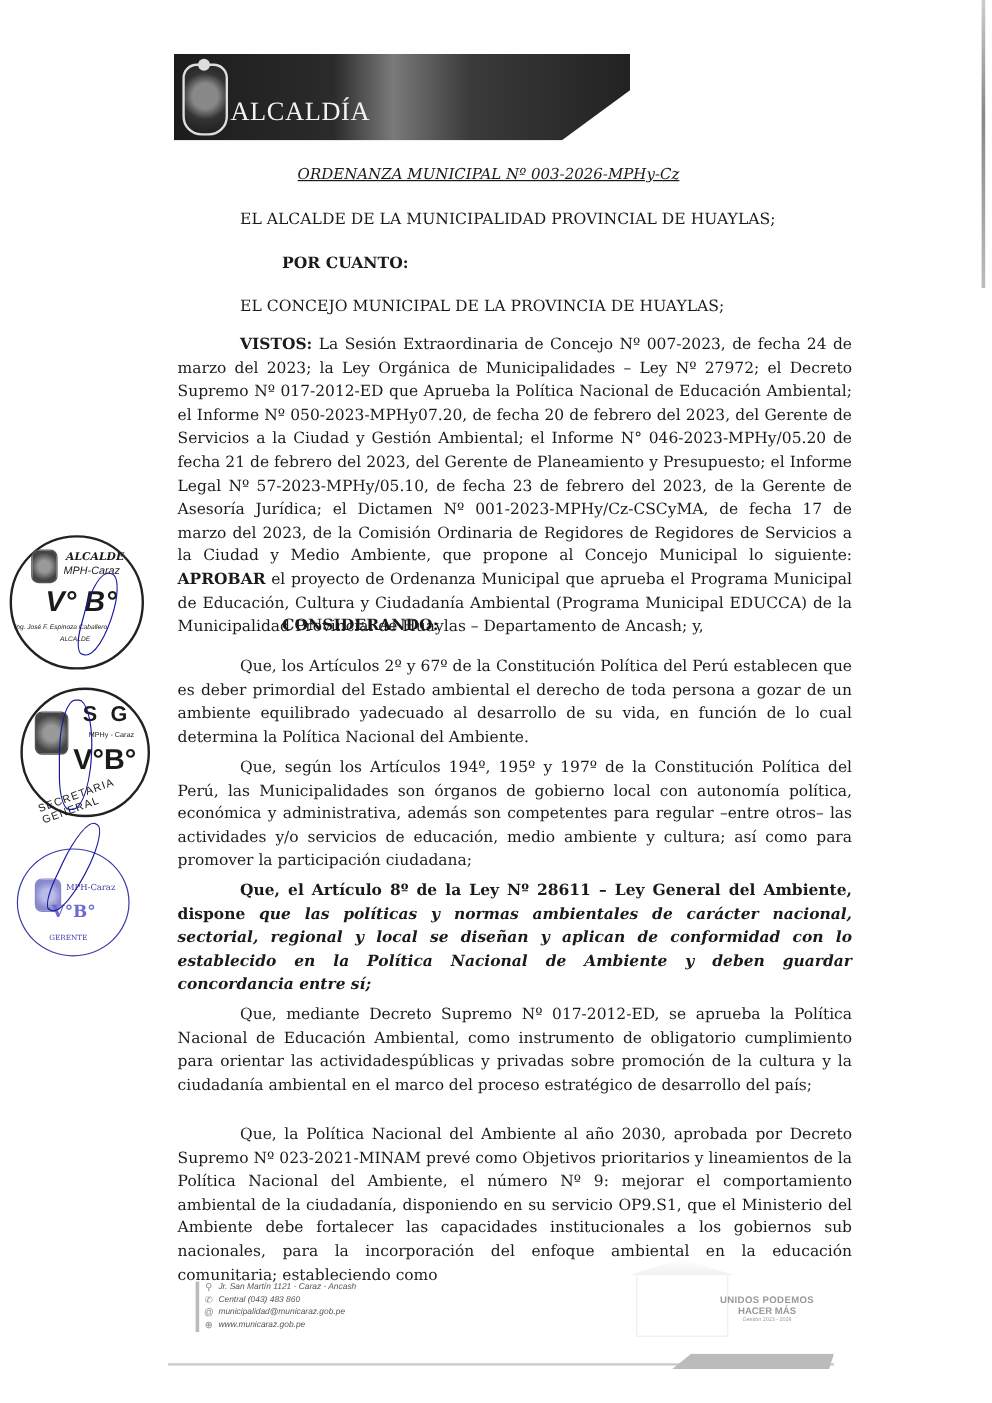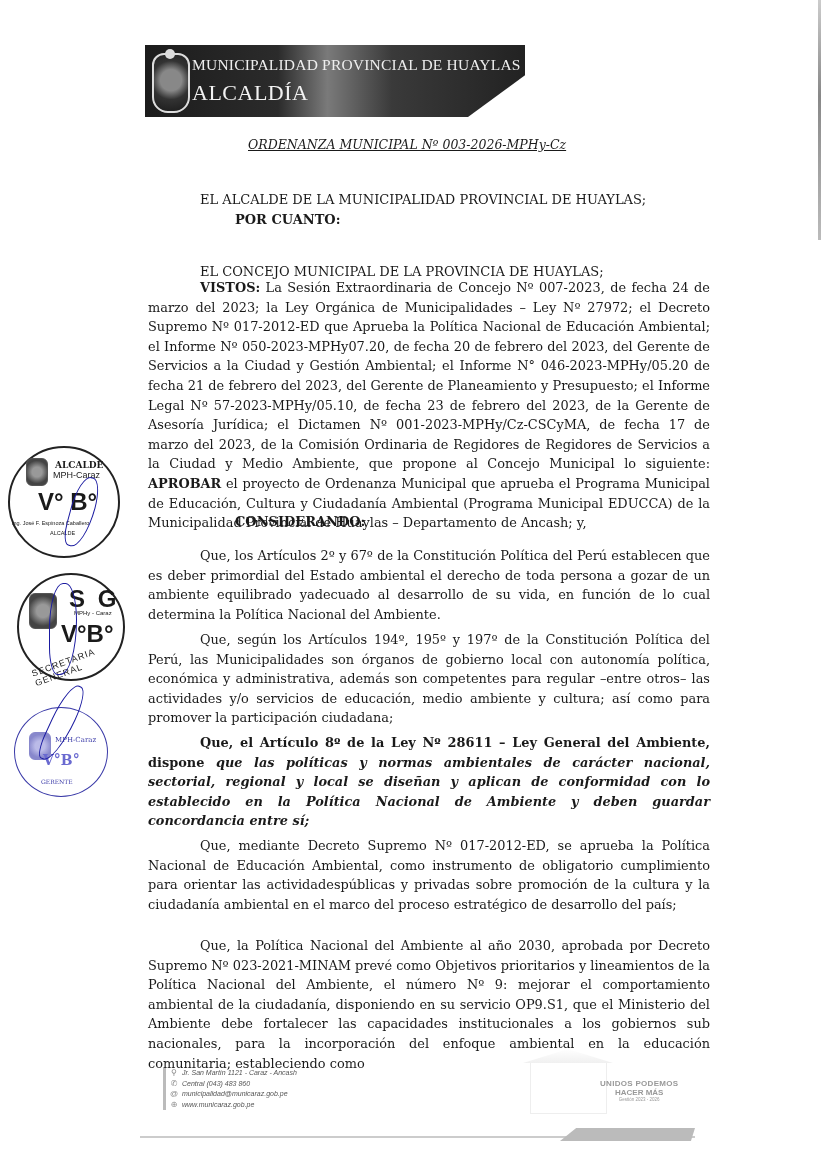--- a/index.html
+++ b/index.html
@@ -8,39 +8,39 @@
 
   
   .banner { position: absolute; left: 145px; top: 45px; width: 380px; height: 72px; background: linear-gradient(90deg, #1c1c1c 0%, #2b2b2b 35%, #7a7a7a 48%, #3a3a3a 65%, #222 100%); clip-path: polygon(0 0, 100% 0, 100% 42%, 85% 100%, 0 100%); }
   .banner .crest { position: absolute; left: 7px; top: 8px; width: 34px; height: 56px; border: 2px solid #ddd; border-radius: 12px 12px 16px 16px; background: radial-gradient(circle at 50% 45%, #888 0 30%, #333 55%, #1a1a1a); }
   .banner .crest::after { content: ""; position: absolute; left: 11px; top: -6px; width: 10px; height: 10px; border-radius: 50%; background: #ddd; }
   .banner .title { position: absolute; left: 47px; top: 11px; color: #eee; font-family: "Liberation Serif", serif; font-size: 15.5px; letter-spacing: 0.2px; white-space: nowrap; }
   .banner .subtitle { position: absolute; left: 47px; top: 35px; color: #f2f2f2; font-family: "Liberation Serif", serif; font-size: 22px; letter-spacing: 0.5px; }
 
   
   .doc-title { position: absolute; left: 248px; top: 137px; font-family: "DejaVu Serif", serif; font-style: italic; font-size: 12.5px; text-decoration: underline; letter-spacing: 0; }
-  .line { position: absolute; left: 200px; font-size: 13px; white-space: nowrap; margin-top: 16px; }
+  .line { position: absolute; left: 200px; font-size: 13px; white-space: nowrap; }
   .body-para { position: absolute; left: 148px; width: 562px; font-size: 12.9px; line-height: 19.6px; text-align: justify; text-indent: 52px; }
   .body-para.vistos { left: 148px; text-indent: 52px; }
   .italic { font-style: italic; }
   b { font-weight: bold; }
   .heading { position: absolute; left: 200px; font-size: 13px; font-weight: bold; margin-left: 35px; }
 
   
   .stamp { position: absolute; border-radius: 50%; border: 2px solid #222; background: rgba(255,255,255,0.6); }
-  .stamp-alcalde { left: 8px; top: 446px; width: 108px; height: 108px; }
+  .stamp-alcalde { left: 8px; top: 446px; width: 108px; height: 108px; font-style: italic; }
   .stamp-alcalde .t1 { position: absolute; left: 45px; top: 12px; font-size: 9px; font-weight: bold; font-family: "DejaVu Serif", serif; }
   .stamp-alcalde .t2 { position: absolute; left: 43px; top: 22px; font-size: 9px; font-family: "Liberation Sans", sans-serif; }
   .stamp-alcalde .vb { position: absolute; left: 28px; top: 40px; font-size: 24px; font-weight: bold; font-family: "Liberation Sans", sans-serif; }
   .stamp-alcalde .t3 { position: absolute; left: 2px; top: 72px; font-size: 5.5px; font-family: "Liberation Sans", sans-serif; white-space: nowrap; }
   .stamp-alcalde .t4 { position: absolute; left: 40px; top: 82px; font-size: 5.5px; font-family: "Liberation Sans", sans-serif; }
   .crest-mini { position: absolute; width: 20px; height: 26px; border: 1px solid #555; border-radius: 6px; background: radial-gradient(circle, #999 0 30%, #444 70%); }
 
   .stamp-sg { left: 17px; top: 573px; width: 104px; height: 104px; }
-  .stamp-sg .sg { position: absolute; left: 50px; top: 10px; font-size: 24px; font-weight: bold; font-family: "Liberation Sans", sans-serif; letter-spacing: 3px; text-align: right; }
+  .stamp-sg .sg { position: absolute; left: 50px; top: 10px; font-size: 18px; font-weight: bold; font-family: "Liberation Sans", sans-serif; letter-spacing: 3px; text-align: right; }
   .stamp-sg .mph { position: absolute; left: 55px; top: 35px; font-size: 6px; font-family: "Liberation Sans", sans-serif; }
   .stamp-sg .vb { position: absolute; left: 42px; top: 45px; font-size: 24px; font-weight: bold; font-family: "Liberation Sans", sans-serif; }
   .stamp-sg .arc { position: absolute; left: 12px; top: 78px; font-size: 9px; font-family: "Liberation Sans", sans-serif; transform: rotate(-20deg); letter-spacing: 1px; }
 
   .stamp-ger { left: 14px; top: 707px; width: 92px; height: 88px; border-color: #3a3aa8; border-width: 1.5px; }
   .stamp-ger .g1 { position: absolute; left: 40px; top: 28px; font-size: 7px; color: #3a3aa8; }
   .stamp-ger .g2 { position: absolute; left: 28px; top: 44px; font-size: 14px; font-weight: bold; color: #6a6ad0; }
   .stamp-ger .g3 { position: absolute; left: 26px; top: 70px; font-size: 6px; color: #3a3aa8; }
   .signature { position: absolute; border: 1.5px solid #1a1aa0; border-radius: 50% 40% 60% 30%; }
 
@@ -58,21 +58,20 @@
   .house-watermark { position: absolute; left: 530px; top: 1063px; width: 75px; height: 50px; border: 1px solid #eee; border-top: none; }
   .house-watermark::before { content: ""; position: absolute; left: -8px; top: -14px; width: 90px; height: 14px; background: linear-gradient(#fff,#f0f0f0); clip-path: polygon(50% 0, 100% 100%, 0 100%); }
 </style>
 </head>
 <body>
 
 <div class="page-edge"></div>
 
 <div class="banner">
   <div class="crest"></div>
-  <div class="title">MUNICIPALIDAD PROVINCIAL DE HUAYLAS</div>
   <div class="subtitle">ALCALDÍA</div>
 </div>
 
 <div class="doc-title">ORDENANZA MUNICIPAL Nº 003-2026-MPHy-Cz</div>
 
 <div class="line" style="top:176px;">EL ALCALDE DE LA MUNICIPALIDAD PROVINCIAL DE HUAYLAS;</div>
 <div class="heading" style="top:212px;">POR CUANTO:</div>
 <div class="line" style="top:248px;">EL CONCEJO MUNICIPAL DE LA PROVINCIA DE HUAYLAS;</div>
 
 <div class="body-para vistos" style="top:278px;"><b>VISTOS:</b><span> La Sesión Extraordinaria de Concejo Nº 007-2023, de fecha 24 de marzo del 2023; la Ley Orgánica de Municipalidades – Ley Nº 27972; el Decreto Supremo Nº 017-2012-ED que Aprueba la Política Nacional de Educación Ambiental; el Informe Nº 050-2023-MPHy07.20, de fecha 20 de febrero del 2023, del Gerente de Servicios a la Ciudad y Gestión Ambiental; el Informe N° 046-2023-MPHy/05.20 de fecha 21 de febrero del 2023, del Gerente de Planeamiento y Presupuesto; el Informe Legal Nº 57-2023-MPHy/05.10, de fecha 23 de febrero del 2023, de la Gerente de Asesoría Jurídica; el Dictamen Nº 001-2023-MPHy/Cz-CSCyMA, de fecha 17 de marzo del 2023, de la Comisión Ordinaria de Regidores de Regidores de Servicios a la Ciudad y Medio Ambiente, que propone al Concejo Municipal lo siguiente: </span><b>APROBAR</b><span> el proyecto de Ordenanza Municipal que aprueba el Programa Municipal de Educación, Cultura y Ciudadanía Ambiental (Programa Municipal EDUCCA) de la Municipalidad Provincial de Huaylas – Departamento de Ancash; y,</span></div>

